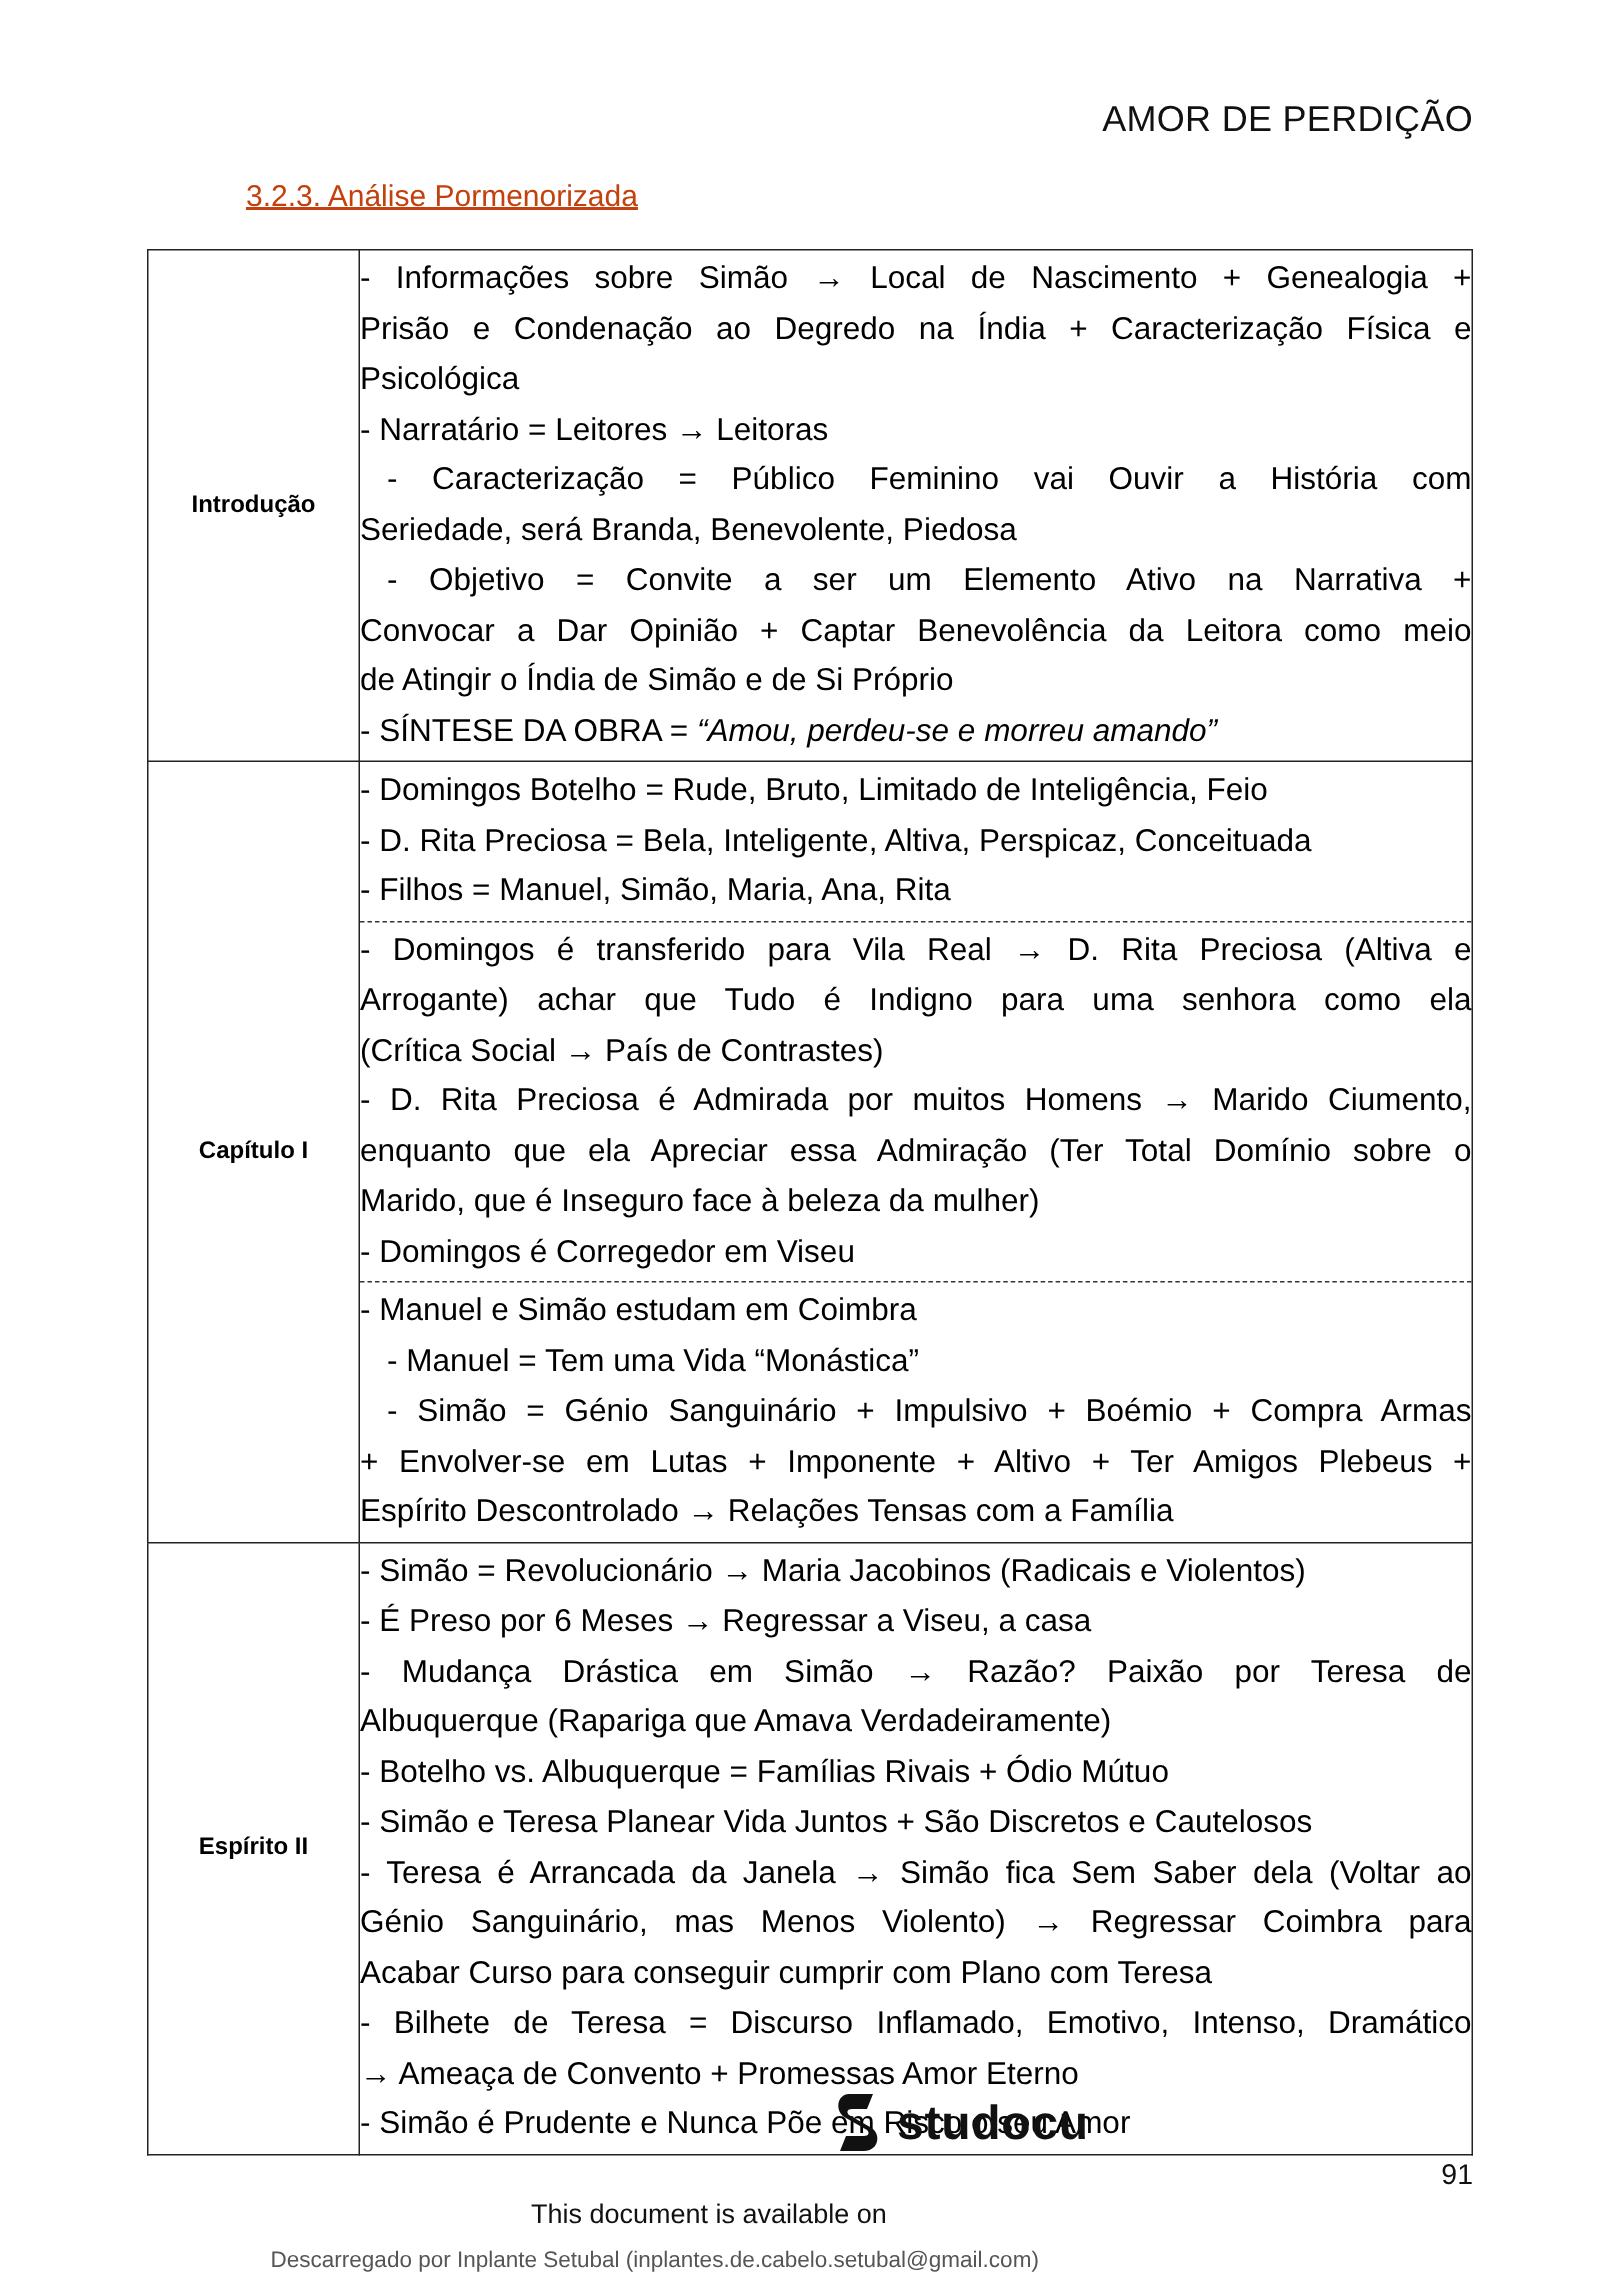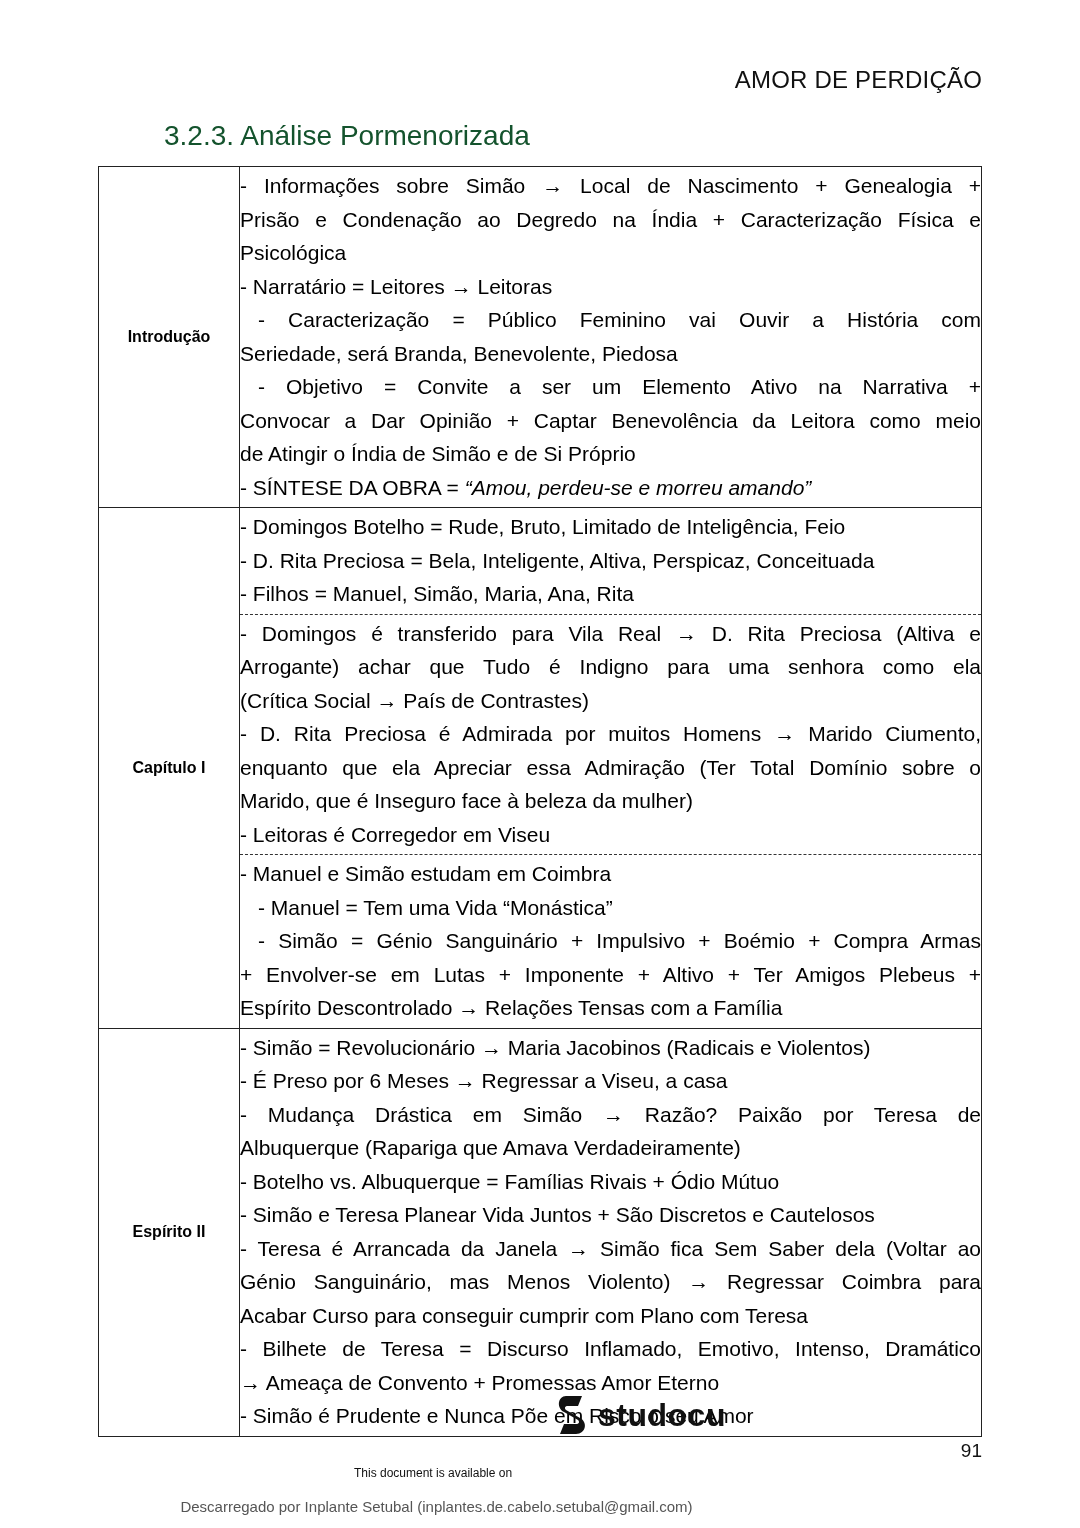--- a/index.html
+++ b/index.html
@@ -1,30 +1,30 @@
 <!DOCTYPE html>
 <html><head>
 <meta charset="utf-8">
 <style>
   html, body { margin: 0; padding: 0; background: #ffffff; }
   body { width: 1080px; height: 1528px; position: relative; overflow: hidden; font-family: "Liberation Sans", sans-serif; color: #000; }
   .header-title { position: absolute; top: 66px; right: 98px; font-size: 24px; letter-spacing: 0.2px; color: #111; }
-  .section-title { position: absolute; top: 120px; left: 164px; font-size: 28px; color: #14532d; }
+  .section-title { position: absolute; top: 120px; left: 164px; font-size: 20px; color: #c2410c; text-decoration: underline; }
   table.analysis { position: absolute; left: 98px; top: 166px; width: 884px; border-collapse: collapse; table-layout: fixed; }
   table.analysis td { border: 1.5px solid #222; vertical-align: middle; padding: 0; }
   td.label-cell { width: 140px; text-align: center; font-weight: bold; font-size: 16px; }
   td.content-cell { padding: 0 10px 0 10px; }
   .block { padding: 2px 0 3px 0; }
   .block + .block { border-top: 1.5px dashed #333; }
   .line { font-size: 21px; line-height: 33.5px; text-align: justify; text-align-last: left; }
   .line.full { text-align: justify; text-align-last: justify; }
   .line.indent { padding-left: 18px; }
   .line i { font-style: italic; }
   .page-num { position: absolute; top: 1440px; right: 98px; font-size: 19px; color: #111; text-align: right; }
-  .footer-avail { position: absolute; top: 1466px; left: 354px; font-size: 12px; color: #111; }
+  .footer-avail { position: absolute; top: 1466px; left: 354px; font-size: 18px; color: #111; }
   .logo { position: absolute; top: 1394px; left: 552px; display: flex; align-items: center; gap: 6px; }
   .logo-mark { width: 40px; height: 42px; }
   .logo-text { font-size: 32px; font-weight: bold; color: #111; letter-spacing: 0.5px; }
   .footer-download { position: absolute; top: 1498px; left: 0; width: 873px; text-align: center; font-size: 15px; color: #555; }
 </style>
 </head>
 <body>
 
 <div class="header-title">AMOR DE PERDIÇÃO</div>
 <div class="section-title">3.2.3. Análise Pormenorizada</div>
@@ -58,21 +58,21 @@
           <div class="line">- D. Rita Preciosa = Bela, Inteligente, Altiva, Perspicaz, Conceituada</div>
           <div class="line">- Filhos = Manuel, Simão, Maria, Ana, Rita</div>
         </div>
         <div class="block">
           <div class="line full">- Domingos é transferido para Vila Real → D. Rita Preciosa (Altiva e</div>
           <div class="line full">Arrogante) achar que Tudo é Indigno para uma senhora como ela</div>
           <div class="line">(Crítica Social → País de Contrastes)</div>
           <div class="line full">- D. Rita Preciosa é Admirada por muitos Homens → Marido Ciumento,</div>
           <div class="line full">enquanto que ela Apreciar essa Admiração (Ter Total Domínio sobre o</div>
           <div class="line">Marido, que é Inseguro face à beleza da mulher)</div>
-          <div class="line">- Leitoras é Corregedor em Viseu</div>
+          <div class="line">- Domingos é Corregedor em Viseu</div>
         </div>
         <div class="block">
           <div class="line">- Manuel e Simão estudam em Coimbra</div>
           <div class="line indent">- Manuel = Tem uma Vida “Monástica”</div>
           <div class="line full indent">- Simão = Génio Sanguinário + Impulsivo + Boémio + Compra Armas</div>
           <div class="line full">+ Envolver-se em Lutas + Imponente + Altivo + Ter Amigos Plebeus +</div>
           <div class="line">Espírito Descontrolado → Relações Tensas com a Família</div>
         </div>
       </td>
     </tr>

